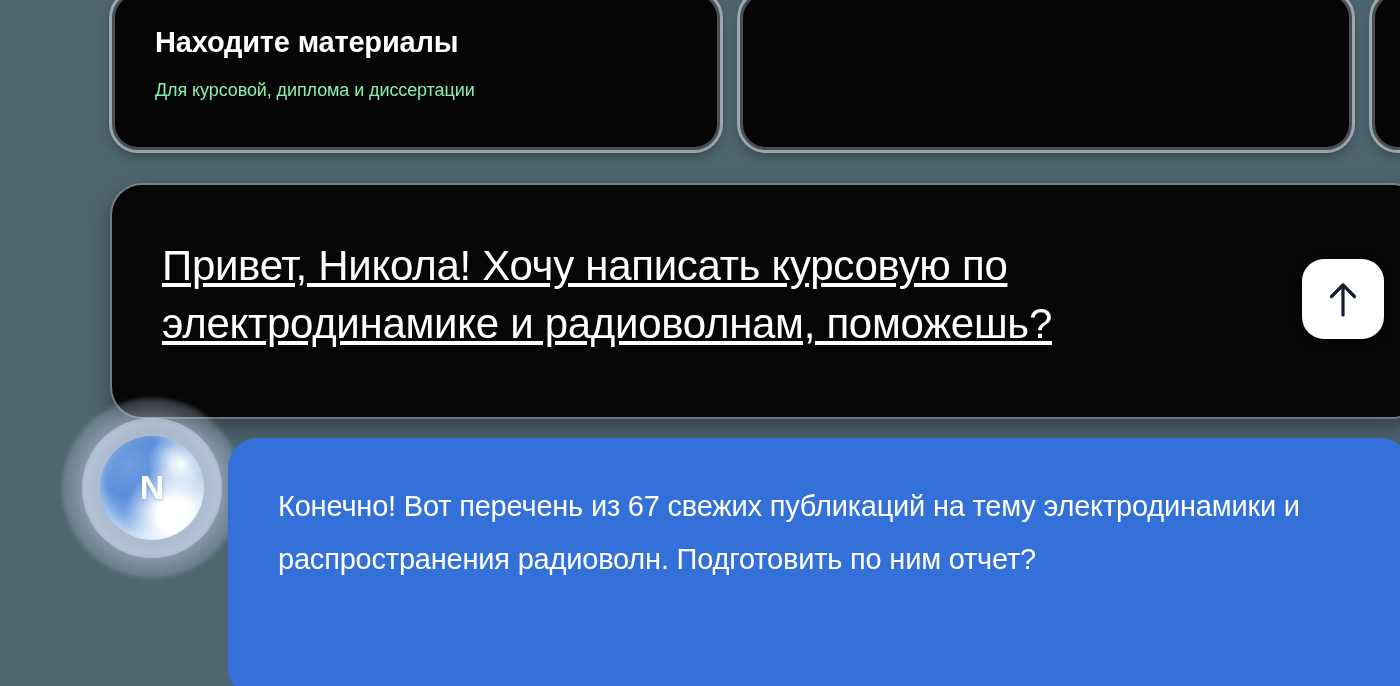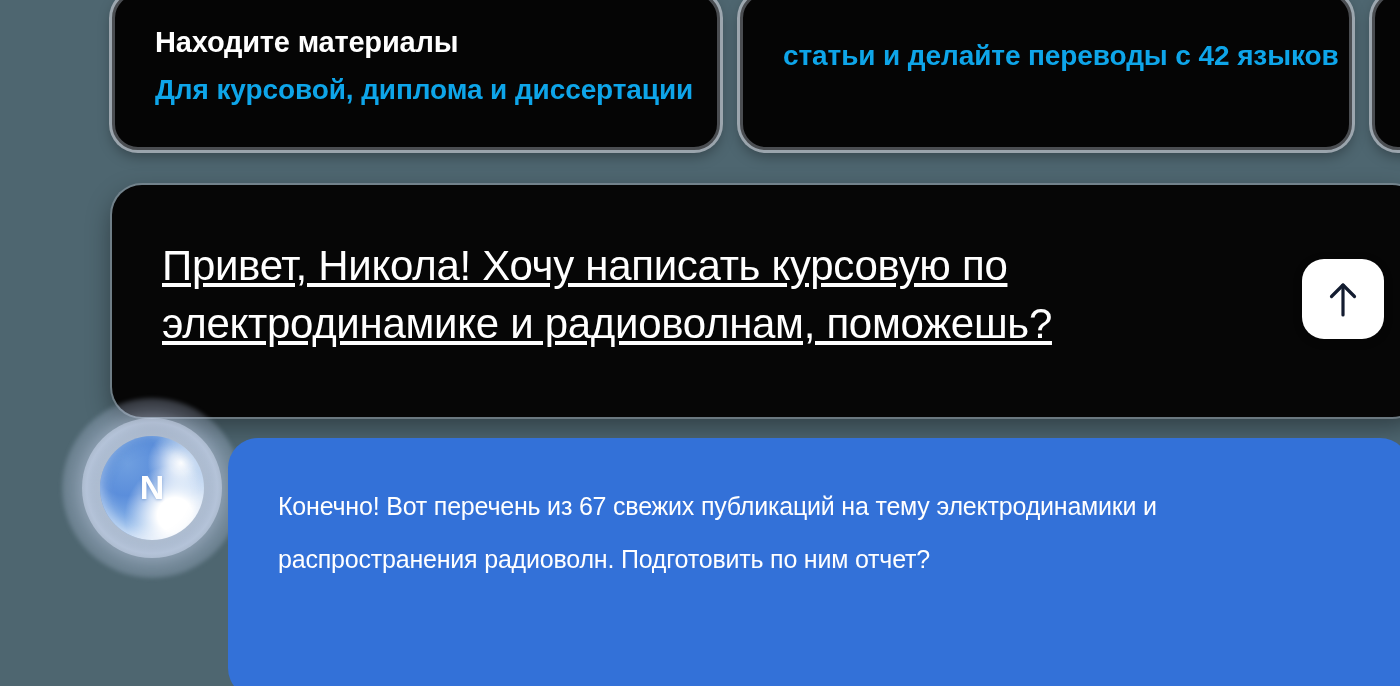--- a/index.html
+++ b/index.html
@@ -55,23 +55,23 @@
   }
   .fc-title {
     color: #ffffff;
     font-size: 29px;
     font-weight: 700;
     line-height: 34px;
     letter-spacing: -0.2px;
     white-space: nowrap;
   }
   .fc-sub {
-    color: #0ea5e9;
-    font-size: 28px;
-    font-weight: 700;
+    color: #86efac;
+    font-size: 18px;
+    font-weight: 400;
     line-height: 30px;
     margin-top: 16px;
     white-space: nowrap;
     letter-spacing: -0.1px;
   }
 
   #card-1 { left: 72px;   width: 608px; }
   #card-2 { left: 700px;  width: 612px; }
   #card-3 { left: 1332px; width: 300px; }
 
@@ -190,21 +190,21 @@
     background: #3371d8;
     border-radius: 30px 30px 0 30px;
     overflow: hidden;
   }
   #assistant-bubble-text {
     position: absolute;
     left: 50px;
     top: 42px;
     width: 1060px;
     color: #ffffff;
-    font-size: 25px;
+    font-size: 29px;
     line-height: 53px;
     font-weight: 400;
     letter-spacing: -0.2px;
   }
 </style>
 </head>
 <body>
 
 <div id="stage">
 
@@ -212,21 +212,20 @@
 
     <div class="feature-card" id="card-1">
       <div class="fc-inner">
         <div class="fc-title">Находите материалы</div>
         <div class="fc-sub">Для курсовой, диплома и диссертации</div>
       </div>
     </div>
 
     <div class="feature-card" id="card-2">
       <div class="fc-inner">
-        <div class="fc-sub">статьи и делайте переводы с 42 языков</div>
       </div>
     </div>
 
     <div class="feature-card" id="card-3">
       <div class="fc-inner">
         <div class="fc-title">П</div>
         <div class="fc-sub">те</div>
       </div>
     </div>
 

